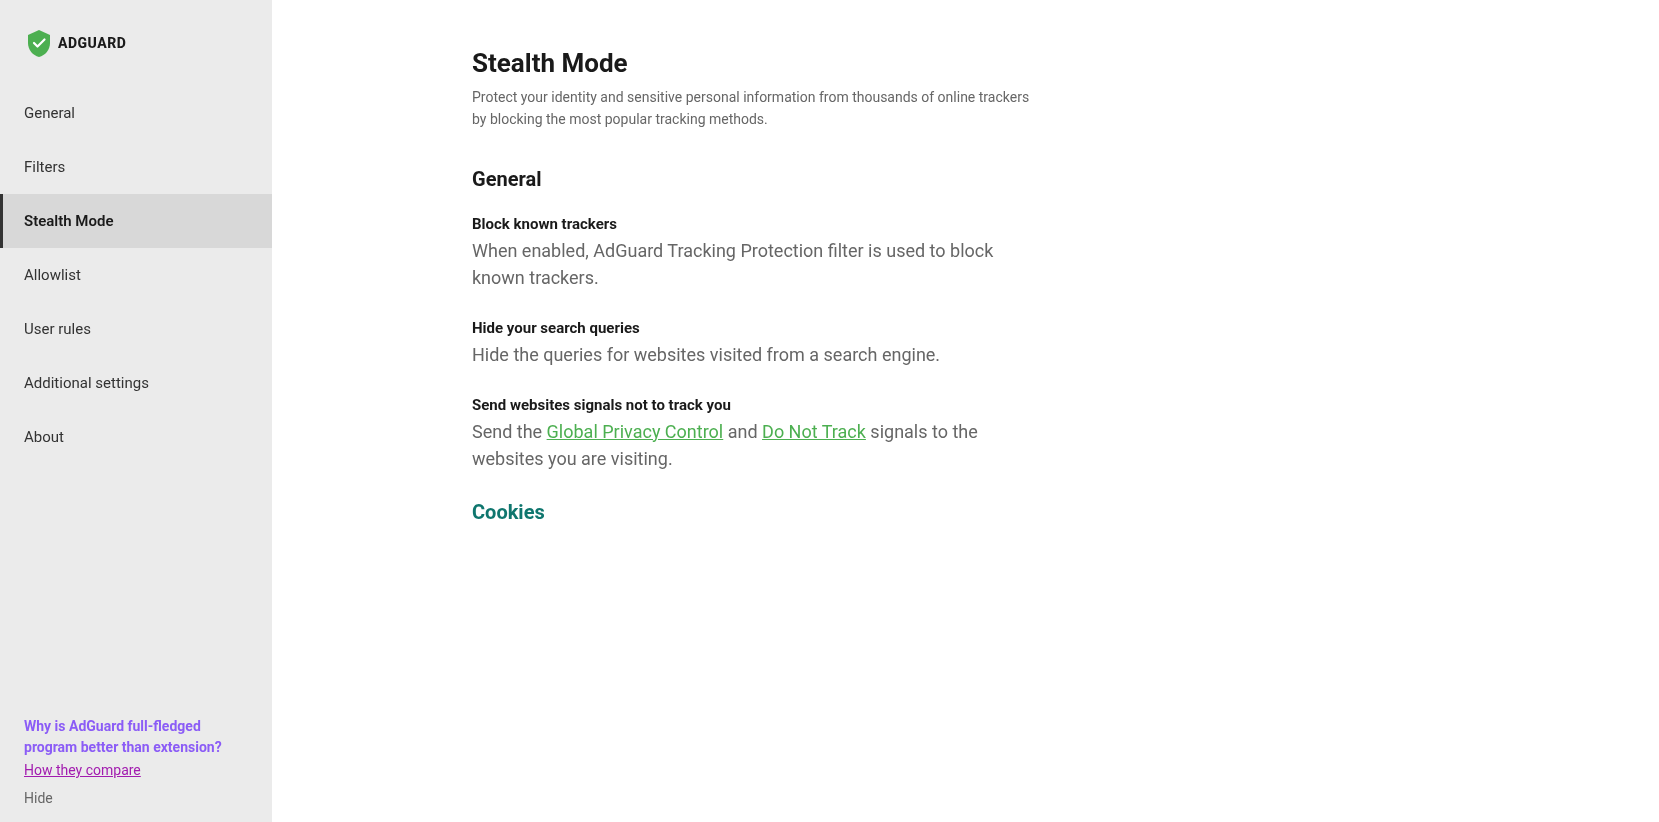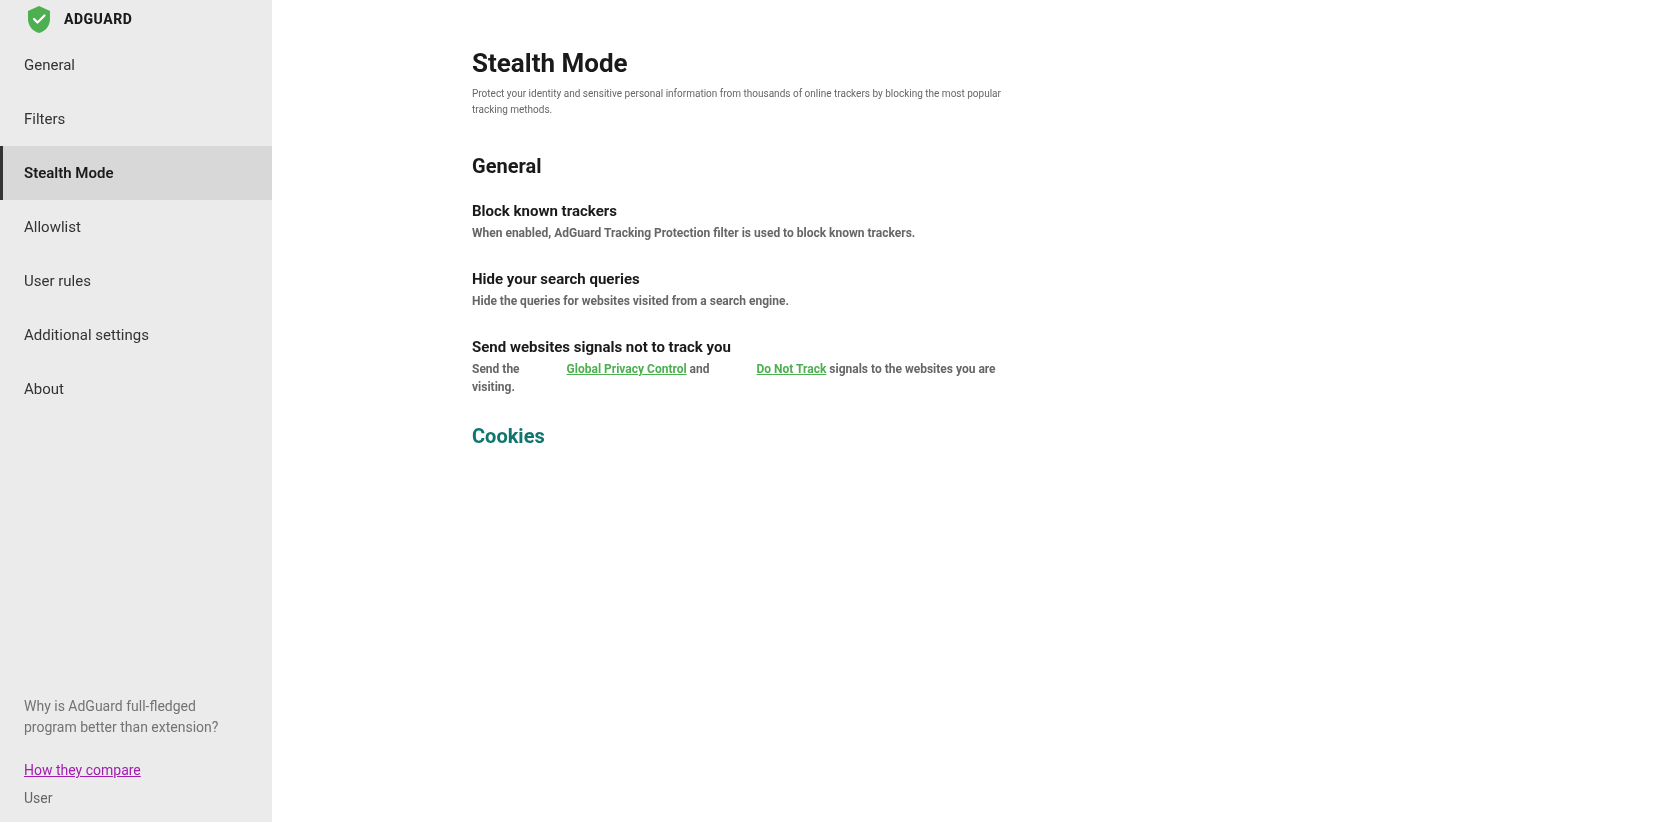--- a/index.html
+++ b/index.html
@@ -23,22 +23,22 @@
       background: #ebebeb;
       height: 100%;
       display: flex;
       flex-direction: column;
       padding-top: 0;
     }
 
     .sidebar-logo {
       display: flex;
       align-items: center;
-      padding: 4px 24px;
-      gap: 10px;
+      padding: 28px 24px;
+      gap: 4px;
     }
 
     .logo-icon {
       width: 30px;
       height: 30px;
     }
 
     .logo-text {
       font-size: 14px;
       font-weight: 800;
@@ -77,23 +77,24 @@
       background: #333;
     }
 
     .sidebar-promo {
       padding: 16px 24px;
       margin-top: auto;
     }
 
     .promo-text {
       font-size: 14px;
-      color: #737373;
+      color: #8b5cf6;
       line-height: 1.5;
-      margin-bottom: 24px;
+      margin-bottom: 4px;
+      font-weight: bold;
     }
 
     .promo-link {
       font-size: 14px;
       color: #a21caf;
       text-decoration: underline;
       cursor: pointer;
       display: block;
       margin-bottom: 12px;
     }
@@ -120,21 +121,21 @@
       margin-bottom: 8px;
     }
 
     .section-title {
       font-size: 26px;
       font-weight: 700;
       color: #1a1a1a;
     }
 
     .section-desc {
-      font-size: 10px;
+      font-size: 14px;
       color: #666;
       line-height: 1.6;
       max-width: 560px;
       margin-bottom: 36px;
     }
 
     
     .subsection-title {
       font-size: 20px;
       font-weight: 700;
@@ -156,31 +157,29 @@
     }
 
     .setting-label {
       font-size: 15px;
       font-weight: 700;
       color: #1a1a1a;
       margin-bottom: 4px;
     }
 
     .setting-desc {
-      font-size: 12px;
+      font-size: 18px;
       color: #666;
       line-height: 1.5;
       max-width: 540px;
-      font-weight: bold;
     }
 
     .setting-desc a {
       color: #4caf50;
       text-decoration: underline;
-      margin-left: 44px;
     }
 
     
     .toggle-wrapper {
       flex-shrink: 0;
       margin-top: 2px;
     }
 
     .toggle {
       position: relative;
@@ -240,21 +239,21 @@
     <div class="nav-item active">Stealth Mode</div>
     <div class="nav-item">Allowlist</div>
     <div class="nav-item">User rules</div>
     <div class="nav-item">Additional settings</div>
     <div class="nav-item">About</div>
   </nav>
 
   <div class="sidebar-promo">
     <div class="promo-text">Why is AdGuard full-fledged program better than extension?</div>
     <a class="promo-link">How they compare</a>
-    <div class="promo-hide">User</div>
+    <div class="promo-hide">Hide</div>
   </div>
 </aside>
 
 <main class="main-content">
 
   <div class="section-header">
     <h1 class="section-title">Stealth Mode</h1>
     <div class="toggle-wrapper">
       <label class="toggle">
         <input type="checkbox" checked="" style="">

